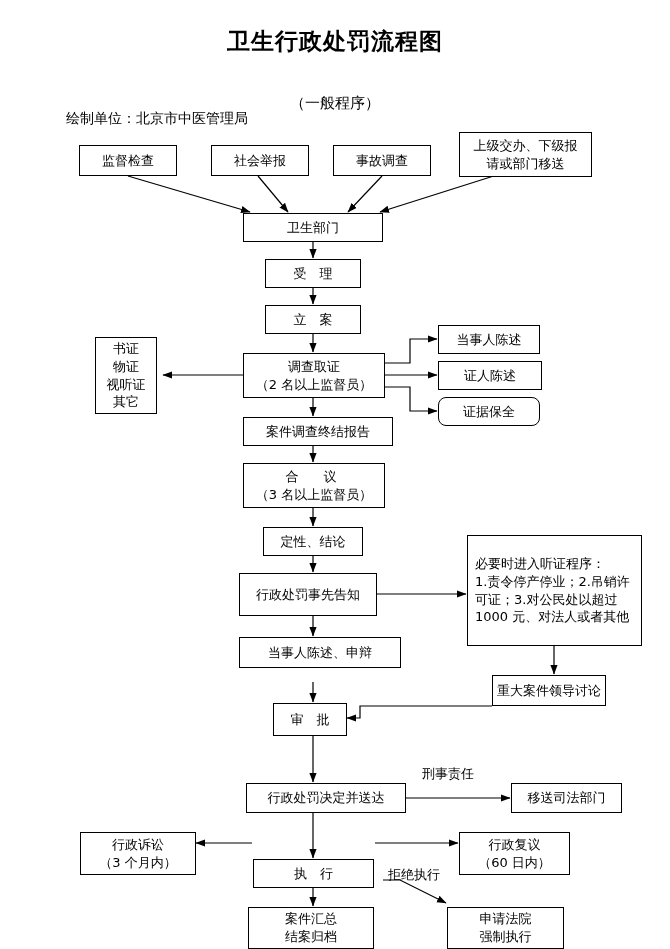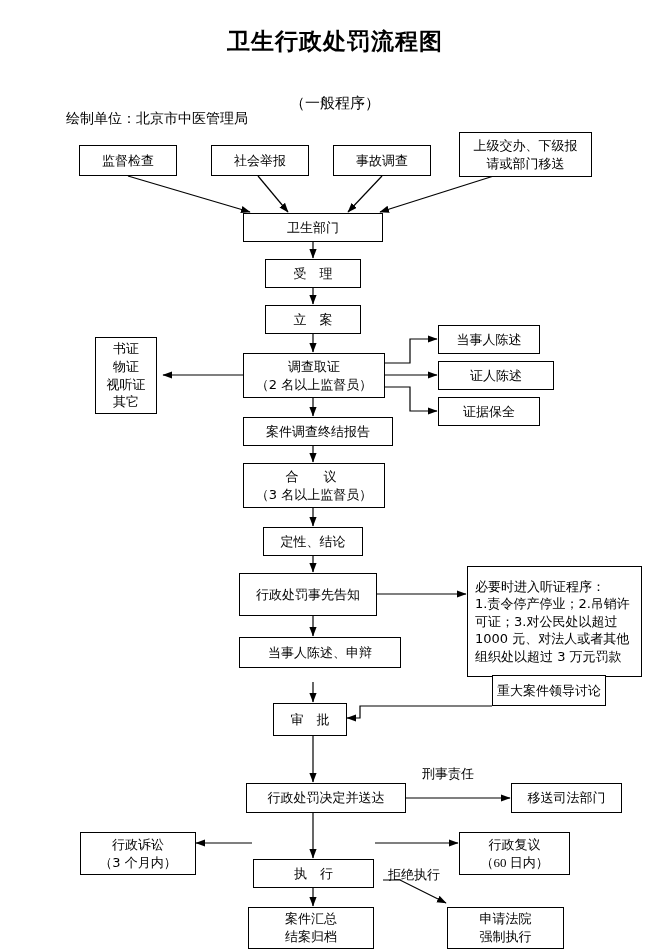--- a/index.html
+++ b/index.html
@@ -154,45 +154,44 @@
   </div>
   <div class="node" style="left:95px; top:337px; width:62px; height:77px;">
     <span class="line">书证</span>
     <span class="line">物证</span>
     <span class="line">视听证</span>
     <span class="line">其它</span>
   </div>
   <div class="node" style="left:438px; top:325px; width:102px; height:29px;">
     <span class="line">当事人陈述</span>
   </div>
-  <div class="node" style="left:438px; top:361px; width:116px; height:29px;">
+  <div class="node" style="left:438px; top:361px; width:104px; height:29px;">
     <span class="line">证人陈述</span>
   </div>
-  <div class="node" style="left:438px; top:397px; width:102px; height:29px;">
+  <div class="node" style="left:438px; top:397px; width:102px; height:29px;border-radius:8px;">
     <span class="line">证据保全</span>
   </div>
   <div class="node" style="left:243px; top:417px; width:150px; height:29px;">
     <span class="line">案件调查终结报告</span>
   </div>
   <div class="node" style="left:243px; top:463px; width:142px; height:45px;">
     <span class="line spaced">合　议</span>
     <span class="line small">（3 名以上监督员）</span>
   </div>
   <div class="node" style="left:263px; top:527px; width:100px; height:29px;">
     <span class="line">定性、结论</span>
   </div>
   <div class="node" style="left:239px; top:573px; width:138px; height:43px;">
     <span class="line">行政处罚事先告知</span>
   </div>
-  <div class="node left" style="left:467px; top:566px; width:175px; height:111px; padding:6px 7px;">
+  <div class="node left" style="left:467px; top:535px; width:175px; height:111px; padding:6px 7px;">
     <span class="line">必要时进入听证程序：</span>
     <span class="line">1.责令停产停业；2.吊销许</span>
     <span class="line">可证；3.对公民处以超过</span>
     <span class="line">1000 元、对法人或者其他</span>
-    <span class="line">组织处以超过 3 万元罚款</span>
   </div>
   <div class="node" style="left:239px; top:637px; width:162px; height:31px;">
     <span class="line">当事人陈述、申辩</span>
   </div>
   <div class="node" style="left:492px; top:675px; width:114px; height:31px;">
     <span class="line">重大案件领导讨论</span>
   </div>
   <div class="node" style="left:273px; top:703px; width:74px; height:33px;">
     <span class="line">审　批</span>
   </div>
@@ -202,21 +201,21 @@
   <div class="node" style="left:511px; top:783px; width:111px; height:30px;">
     <span class="line">移送司法部门</span>
   </div>
   <div class="node" style="left:80px; top:832px; width:116px; height:43px;">
     <span class="line">行政诉讼</span>
     <span class="line">（3 个月内）</span>
   </div>
   <div class="node" style="left:253px; top:859px; width:121px; height:29px;">
     <span class="line">执　行</span>
   </div>
-  <div class="node" style="left:459px; top:832px; width:111px; height:43px;font-family:Liberation Serif, serif;">
+  <div class="node" style="left:459px; top:832px; width:111px; height:43px;">
     <span class="line">行政复议</span>
     <span class="line">（60 日内）</span>
   </div>
   <div class="node" style="left:248px; top:907px; width:126px; height:42px;">
     <span class="line">案件汇总</span>
     <span class="line">结案归档</span>
   </div>
   <div class="node" style="left:447px; top:907px; width:117px; height:42px;">
     <span class="line">申请法院</span>
     <span class="line">强制执行</span>

